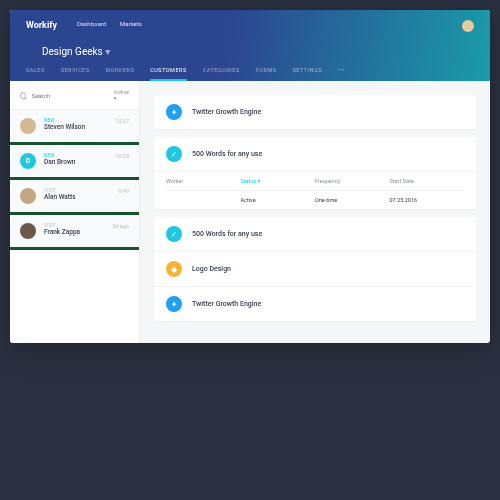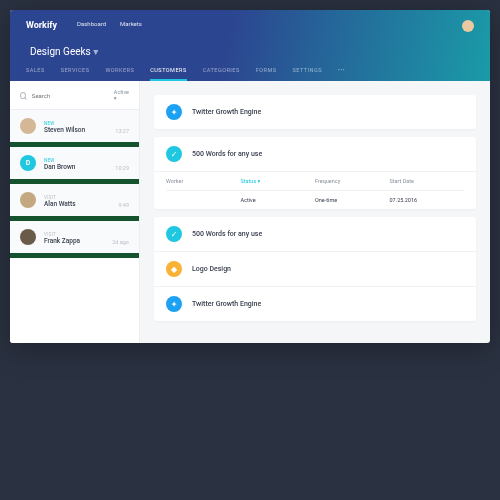--- a/index.html
+++ b/index.html
@@ -4,33 +4,33 @@
 <style>
 *{margin:0;padding:0;box-sizing:border-box;font-family:-apple-system,BlinkMacSystemFont,"Segoe UI",Roboto,sans-serif}
 body{background:#2a3140;display:flex;justify-content:center;align-items:flex-start;padding:10px 0;min-height:500px}
 .app{width:480px;background:#f5f6f8;border-radius:3px;overflow:hidden;box-shadow:0 5px 30px rgba(0,0,0,.3);font-size:6px}
 .header{background:linear-gradient(100deg,#2c4590 0%,#2c4590 45%,#1a9ba8 100%);color:#fff;padding:10px 16px 0}
 .topbar{display:flex;align-items:flex-start;gap:20px}
 .brand{font-weight:700;font-size:9px}
 .topnav{display:flex;gap:14px;font-size:6px;opacity:.85}
 .topnav span{cursor:pointer}
 .avatar-top{margin-left:auto;width:12px;height:12px;border-radius:50%;background:#e8c9a0}
-.pagetitle{font-size:10px;font-weight:400;margin:14px 4px 10px}
+.pagetitle{font-size:10px;font-weight:400;margin:14px 16px 10px}
 .tabs{display:flex;gap:16px;font-size:5.5px;letter-spacing:.5px}
 .tab{padding-bottom:6px;opacity:.5;cursor:pointer}
 .tab.active{opacity:1;border-bottom:2px solid #1fc8e0}
 .body{display:flex}
 .sidebar{width:130px;background:#fff;border-right:1px solid #eceef2}
 .search{display:flex;align-items:center;padding:8px 10px;border-bottom:1px solid #eceef2;gap:6px}
 .search-icon{width:7px;height:7px;border:1px solid #b8bec8;border-radius:50%;position:relative}
 .search-icon::after{content:"";position:absolute;width:3px;height:1px;background:#b8bec8;bottom:-1px;right:-2px;transform:rotate(45deg)}
 .search input{border:none;outline:none;font-size:6px;flex:1;color:#8a92a0}
 .filter{font-size:5.5px;color:#8a92a0;margin-left:auto}
 .customers{}
-.cust{display:flex;align-items:flex-end;padding:8px 10px;gap:8px;cursor:pointer;border-bottom:5px solid #14532d}
+.cust{display:flex;align-items:flex-start;padding:8px 10px;gap:8px;cursor:pointer;border-bottom:3px solid #14532d}
 .cust.sel{background:#fff;box-shadow:0 1px 4px rgba(0,0,0,.06)}
 .cust:not(.sel){background:#f9fafb}
 .cav{width:16px;height:16px;border-radius:50%;background:#555;flex-shrink:0}
 .cav.d{background:#1fc8e0;color:#fff;display:flex;align-items:center;justify-content:center;font-size:7px;font-weight:600}
 .cinfo{flex:1}
 .cnew{font-size:4.5px;color:#1fc8e0;text-transform:uppercase;letter-spacing:.3px}
 .cvisit{font-size:4.5px;color:#b8bec8;text-transform:uppercase;letter-spacing:.3px}
 .cname{font-size:6.5px;color:#3a4150;font-weight:500}
 .csub{font-size:5px;color:#b8bec8}
 .ctime{font-size:5.5px;color:#b8bec8}

